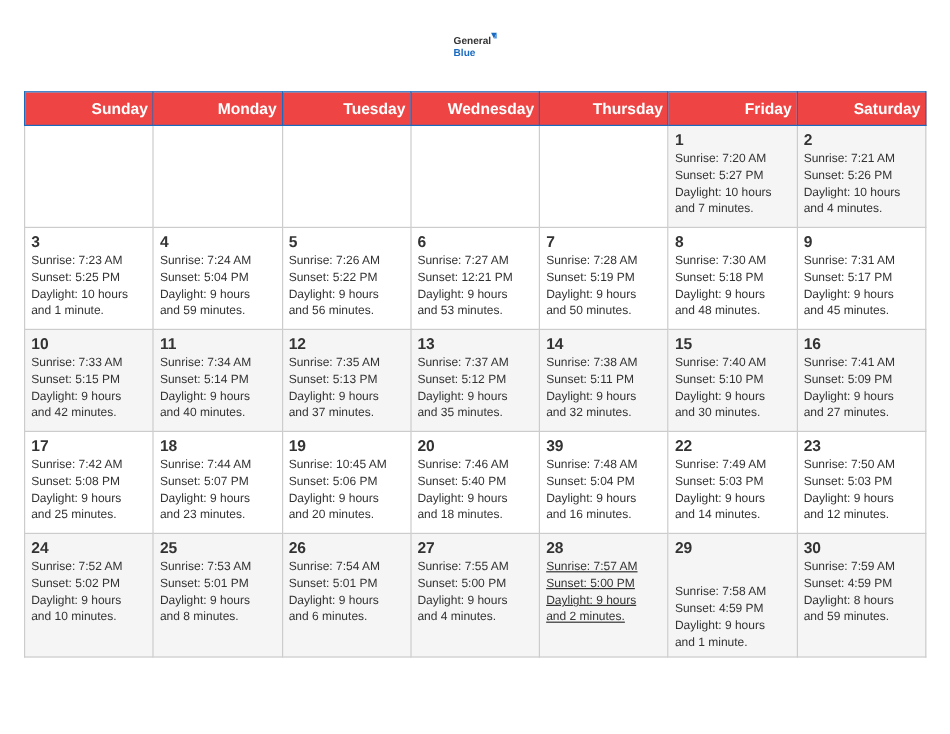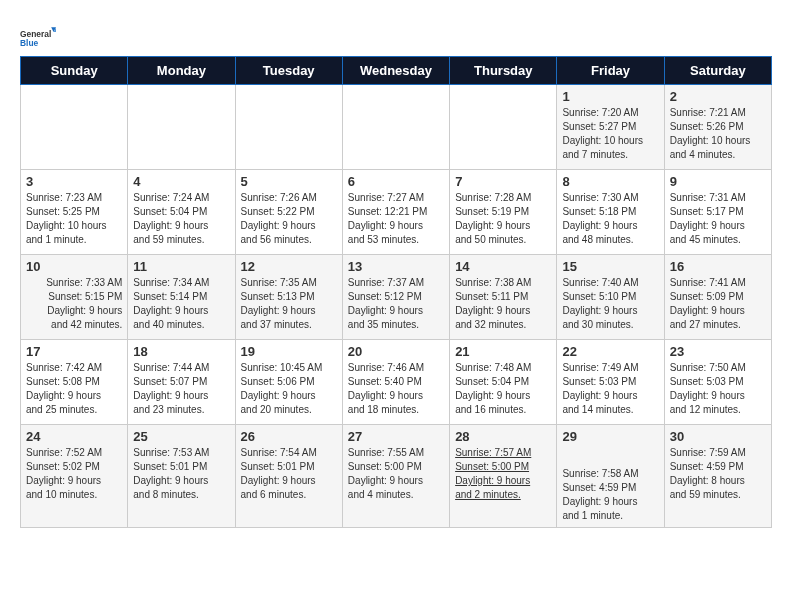--- a/index.html
+++ b/index.html
@@ -5,23 +5,23 @@
     * { margin: 0; padding: 0; box-sizing: border-box; }
     body {
       font-family: Arial, sans-serif;
       background: #fff;
       width: 792px;
       min-height: 612px;
       padding: 20px;
     }
     .header {
       display: flex;
-      justify-content: flex-start;
+      justify-content: center;
       align-items: flex-start;
-      margin-bottom: 0;
+      margin-bottom: 20px;
     }
     .logo {
       display: flex;
       align-items: center;
       gap: 6px;
     }
     .title-block {
       text-align: right;
     }
     .month-title {
@@ -32,26 +32,26 @@
     .location {
       font-size: 16px;
       color: #555;
     }
     table {
       width: 100%;
       border-collapse: collapse;
       table-layout: fixed;
     }
     thead tr th {
-      background: #0f172a;
+      background: #ef4444;
       color: #fff;
       font-size: 13px;
       font-weight: bold;
       padding: 6px 4px;
-      text-align: center;
+      text-align: right;
       border: 1px solid #1a6bbf;
     }
     tbody tr td {
       border: 1px solid #ccc;
       vertical-align: top;
       padding: 4px 5px;
       font-size: 10.5px;
       color: #333;
       height: 85px;
       background: #fff;
@@ -174,21 +174,21 @@
           <span class="day-num">9</span>
           <div class="day-info" style="white-space: pre-line;">Sunrise: 7:31 AM
 Sunset: 5:17 PM
 Daylight: 9 hours
 and 45 minutes.</div>
         </td>
       </tr>
       <tr>
         <td>
           <span class="day-num">10</span>
-          <div class="day-info" style="white-space: pre-line; text-align: right;">Sunrise: 7:33 AM
+          <div class="day-info" style="white-space: pre-line;">Sunrise: 7:33 AM
 Sunset: 5:15 PM
 Daylight: 9 hours
 and 42 minutes.</div>
         </td>
         <td>
           <span class="day-num">11</span>
           <div class="day-info" style="white-space: pre-line;">Sunrise: 7:34 AM
 Sunset: 5:14 PM
 Daylight: 9 hours
 and 40 minutes.</div>
@@ -252,21 +252,21 @@
 and 20 minutes.</div>
         </td>
         <td>
           <span class="day-num">20</span>
           <div class="day-info" style="white-space: pre-line;">Sunrise: 7:46 AM
 Sunset: 5:40 PM
 Daylight: 9 hours
 and 18 minutes.</div>
         </td>
         <td>
-          <span class="day-num">21</span>
+          <span class="day-num">39</span>
           <div class="day-info" style="white-space: pre-line;">Sunrise: 7:48 AM
 Sunset: 5:04 PM
 Daylight: 9 hours
 and 16 minutes.</div>
         </td>
         <td>
           <span class="day-num">22</span>
           <div class="day-info" style="white-space: pre-line;">Sunrise: 7:49 AM
 Sunset: 5:03 PM
 Daylight: 9 hours

